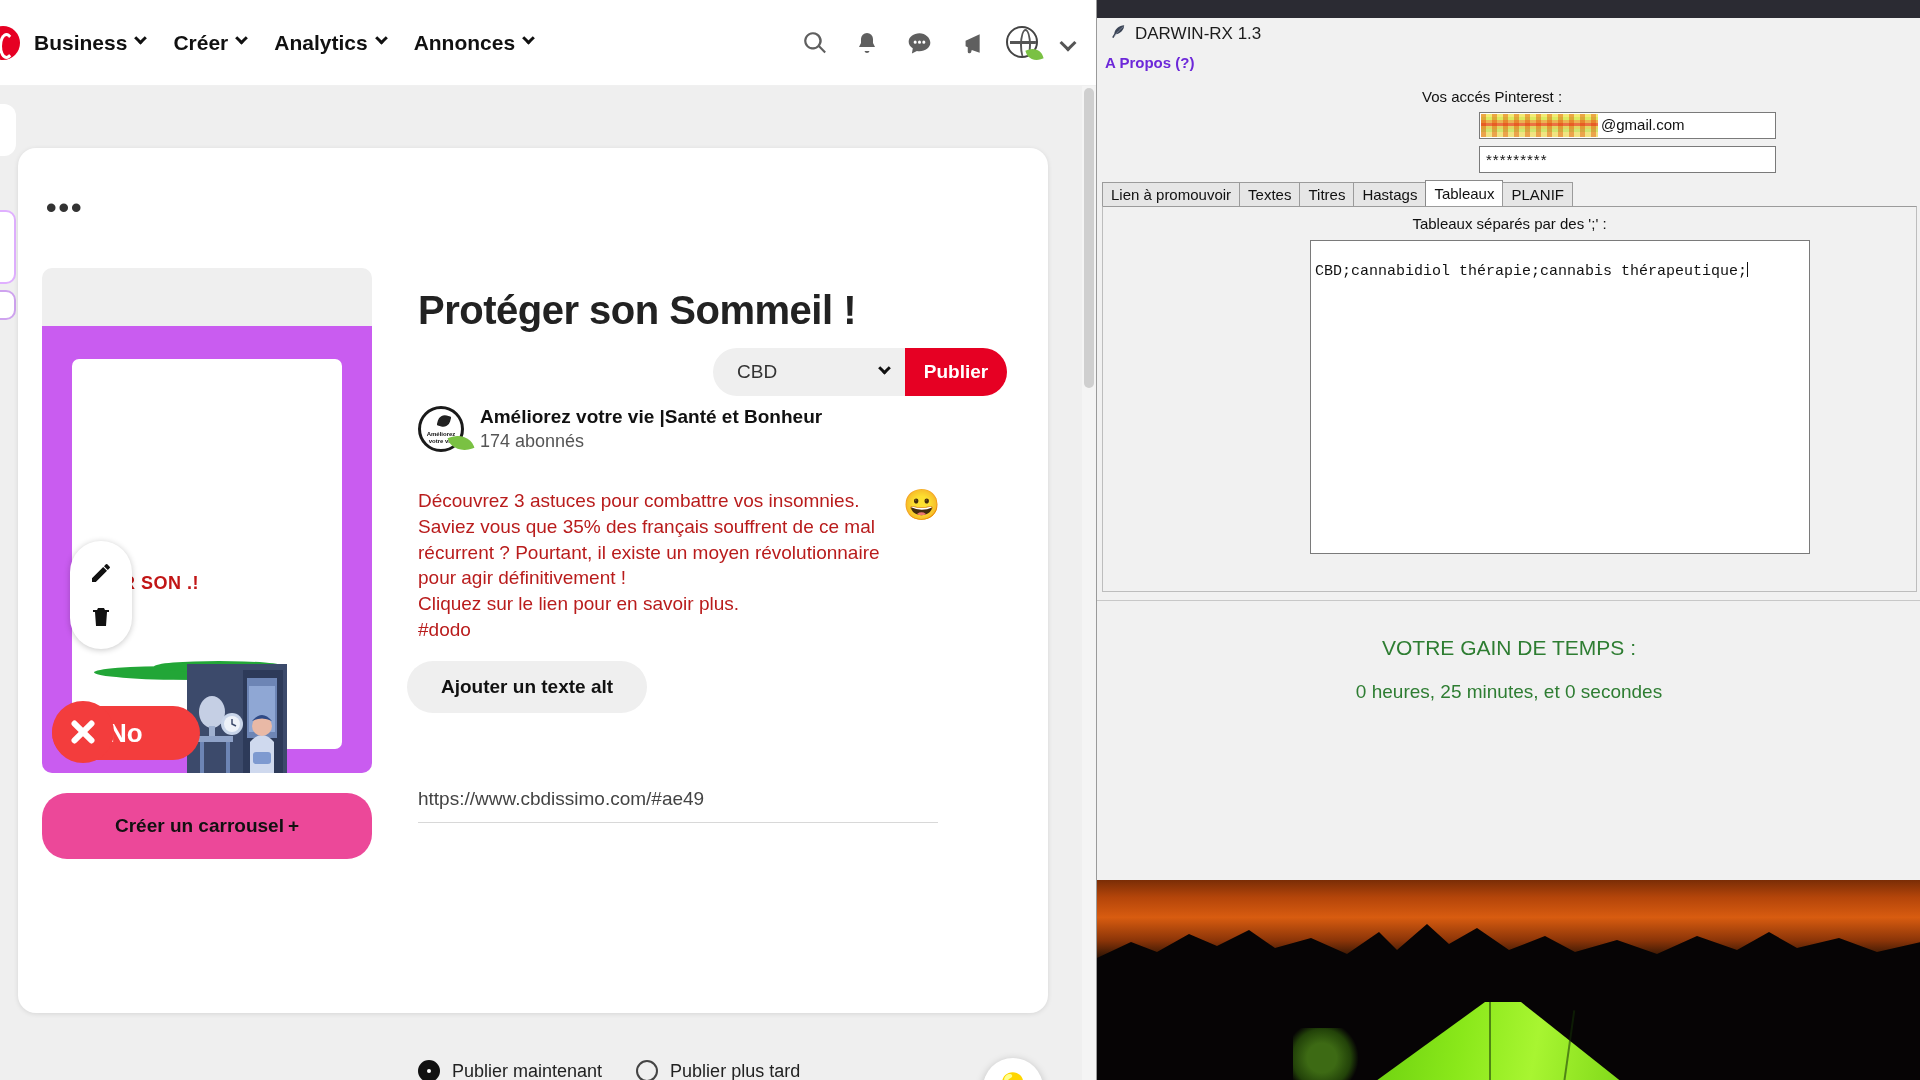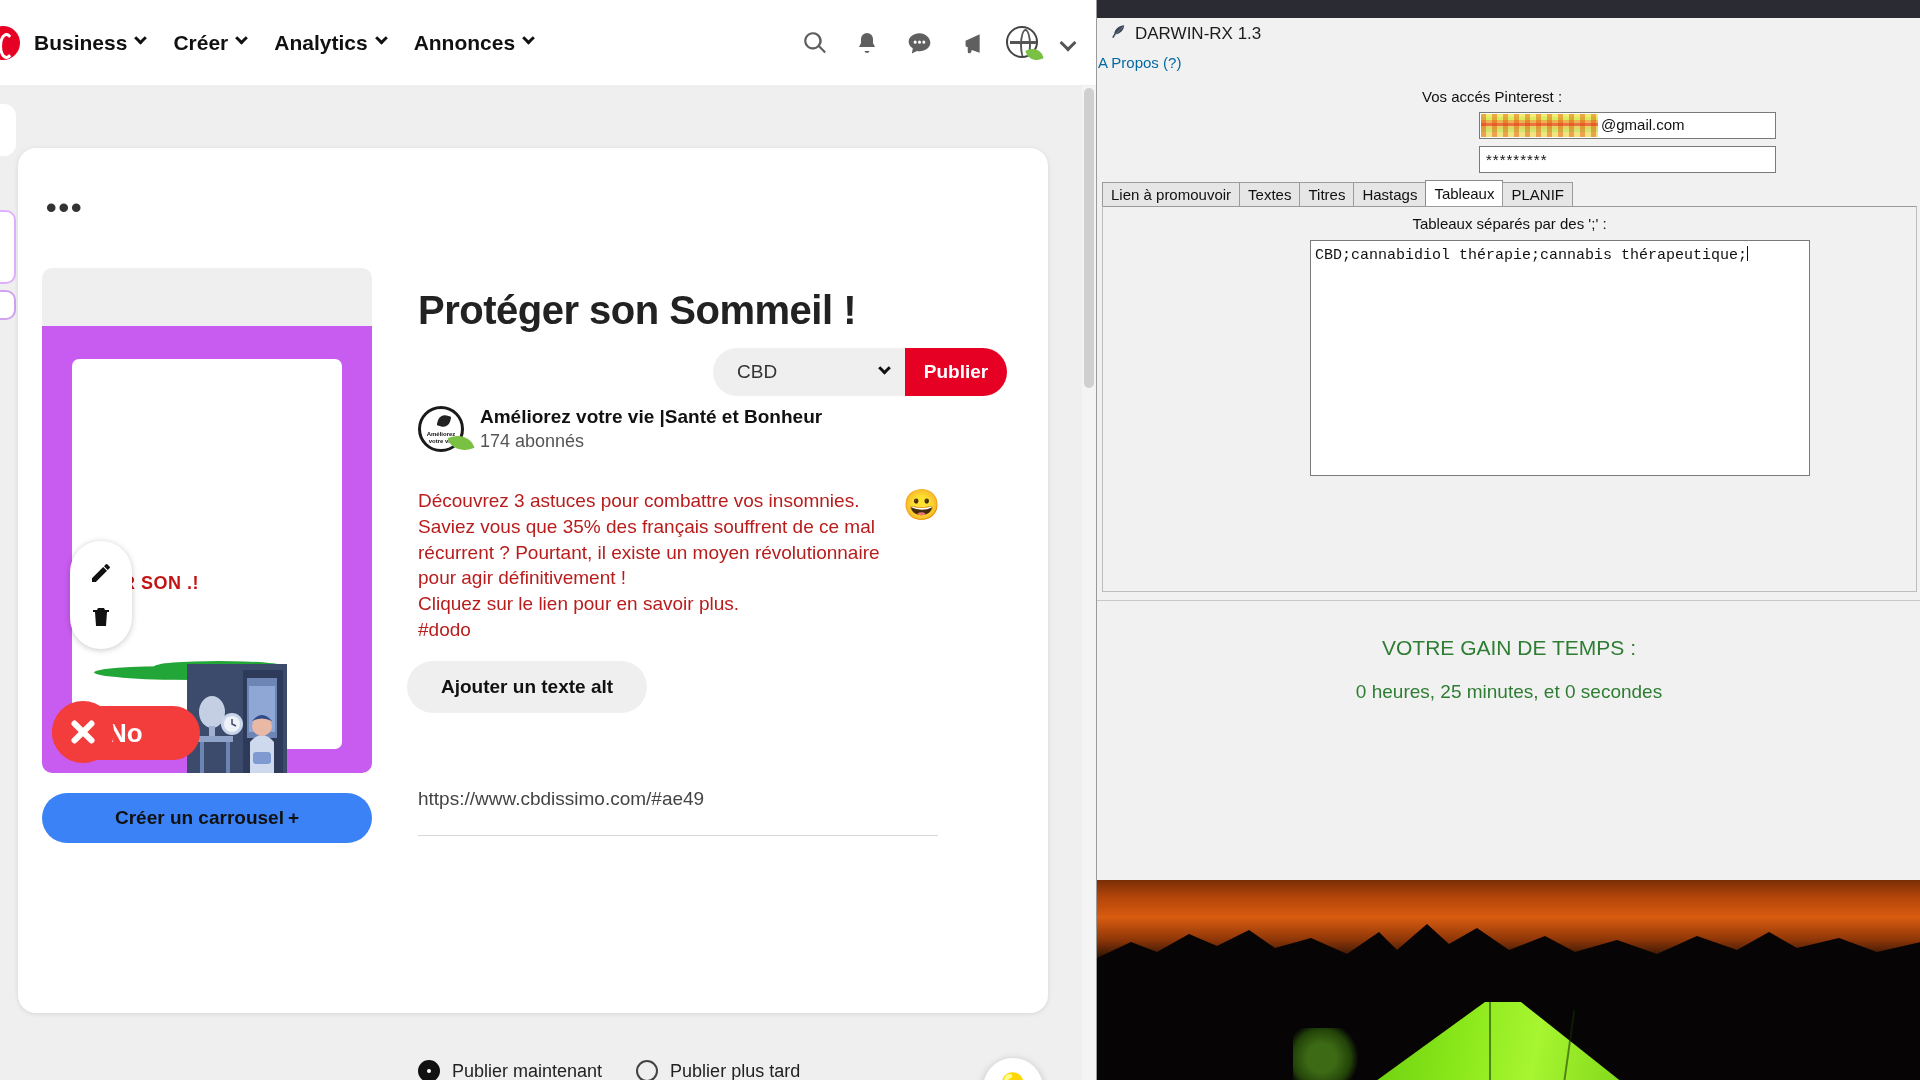--- a/index.html
+++ b/index.html
@@ -161,21 +161,21 @@
     background: #fff; border-radius: 3px;
   }
   .no-circle::before { transform: rotate(45deg); }
   .no-circle::after { transform: rotate(-45deg); }
   .bed-illus {
     position: absolute; left: 145px; top: 338px;
     width: 100px; height: 118px; background: #3c4a6b; overflow: hidden;
   }
   .carrousel-btn {
     position: absolute; left: 24px; top: 645px;
-    width: 330px; height: 50px; background: #3b82f6; border-radius: 25px;
+    width: 330px; height: 66px; background: #ec4899; border-radius: 25px;
     display: flex; align-items: center; justify-content: center; gap: 4px;
     font-size: 19px; font-weight: bold; color: #111; cursor: pointer;
   }
 
   
   .pin-title {
     position: absolute; left: 400px; top: 140px;
     font-size: 40px; font-weight: bold; color: #222; letter-spacing: -.5px;
   }
   .profile-row { position: absolute; left: 400px; top: 258px; display: flex; align-items: center; gap: 16px; }
@@ -209,21 +209,21 @@
     width: 34px; height: 34px; font-size: 30px; line-height: 34px; cursor: pointer;
   }
   .alt-btn {
     position: absolute; left: 389px; top: 513px;
     height: 52px; padding: 16px 34px; background: #efefef; border-radius: 26px;
     display: flex; align-items: center; font-size: 19px; font-weight: bold;
     color: #111; cursor: pointer;
   }
   .link-field {
     position: absolute; left: 400px; top: 640px; width: 520px;
-    font-size: 19px; color: #444; padding-bottom: 25px;
+    font-size: 19px; color: #444; padding-bottom: 12px;
     border-bottom: 1px solid #d8d8d8;
   }
   .radio-row { position: absolute; left: 400px; top: 912px; display: flex; align-items: center; gap: 34px; }
   .radio-opt { display: flex; align-items: center; gap: 12px; font-size: 18px; color: #222; cursor: pointer; }
   .rdo { width: 22px; height: 22px; border-radius: 50%; border: 2px solid #444; position: relative; }
   .rdo.on { background: #111; border-color: #111; }
   .rdo.on::after { content: ""; position: absolute; left: 7px; top: 7px; width: 4px; height: 4px; border-radius: 50%; background: #fff; }
 
   .fab {
     position: absolute; width: 60px; height: 60px; border-radius: 50%;
@@ -244,21 +244,21 @@
   }
   .dw-titlebar {
     position: absolute; left: 0; top: 0; width: 824px; height: 18px;
     background: #2b2b33;
   }
   .dw-head { position: absolute; left: 0; top: 18px; width: 916px; height: 62px; background: #f1f1f1; }
   .dw-title { position: absolute; left: 38px; top: 6px; font-size: 17px; color: #1c1c1c; }
   .feather {
     position: absolute; left: 13px; top: 4px; width: 17px; height: 19px;
   }
-  .dw-about { position: absolute; left: 1px; top: 36px; font-size: 15px; color: #0369a1; cursor: pointer; }
+  .dw-about { position: absolute; left: 8px; top: 36px; font-size: 15px; color: #6d28d9; cursor: pointer; font-weight: bold; }
 
   .dw-panel { position: absolute; left: 0; top: 80px; width: 824px; height: 520px; background: #f1f1f1; }
   .dw-access-label { position: absolute; left: 325px; top: 8px; font-size: 15px; color: #111; }
   .cred-row { position: absolute; left: 382px; top: 32px; width: 297px; height: 27px; }
   .cred-input {
     position: absolute; left: 0; top: 0; width: 297px; height: 27px;
     background: #fff; border: 1px solid #7a7a7a;
     font-size: 15px; color: #111; padding: 3px 6px;
   }
   .redacted {
@@ -288,24 +288,24 @@
     margin-right: -1px;
   }
   .dw-tab.active { background: #fff; height: 26px; font-weight: normal; border-color: #8a8a8a; }
 
   .dw-tabbody {
     position: absolute; left: 5px; top: 126px; width: 815px; height: 386px;
     background: #f1f1f1; border: 1px solid #bdbdbd; border-top: 1px solid #9b9b9b;
   }
   .tbl-label { position: absolute; left: 0; right: 0; top: 8px; text-align: center; font-size: 15px; color: #111; }
   .tbl-area {
-    position: absolute; left: 207px; top: 33px; width: 500px; height: 236px;
+    position: absolute; left: 207px; top: 33px; width: 500px; height: 314px;
     background: #fff; border: 1px solid #7a7a7a;
     font-family: "Liberation Mono", monospace; font-size: 15px; color: #111;
-    padding: 5px 4px; line-height: 1.3;
+    padding: 21px 4px; line-height: 1.3;
   }
   .caret { display: inline-block; width: 1px; height: 15px; background: #111; vertical-align: -2px; }
 
   .dw-status { position: absolute; left: 0; top: 600px; width: 824px; height: 270px; background: #f1f1f1; border-top: 1px solid #c8c8c8; }
   .gain-title { position: absolute; left: 0; right: 0; top: 35px; text-align: center; font-size: 21px; color: #2e7d32; }
   .gain-value { position: absolute; left: 0; right: 0; top: 80px; text-align: center; font-size: 19px; color: #2e7d32; }
   .runbar { position: absolute; left: 0; right: 0; top: 128px; display: flex; align-items: center; justify-content: center; }
   .btn-go, .btn-stop {
     height: 30px; padding: 0 11px; display: flex; align-items: center;
     font-size: 18px; font-weight: bold; border: 1px solid #a0a0a0;

